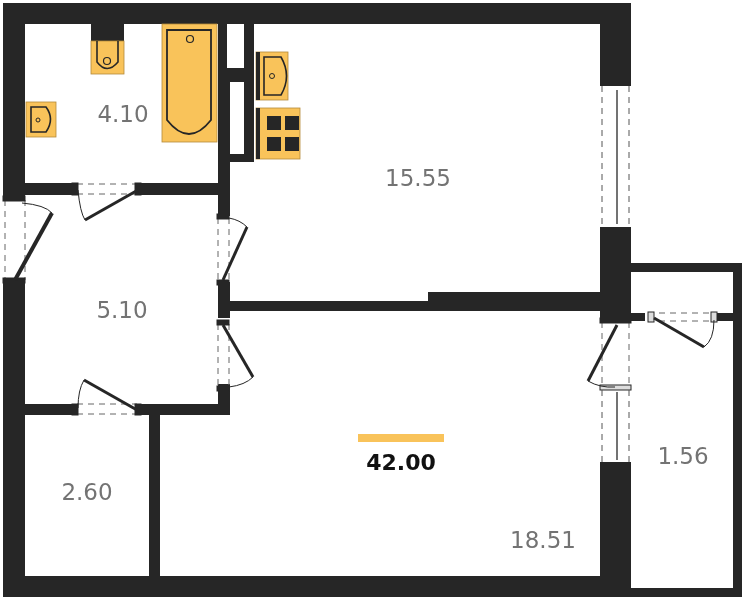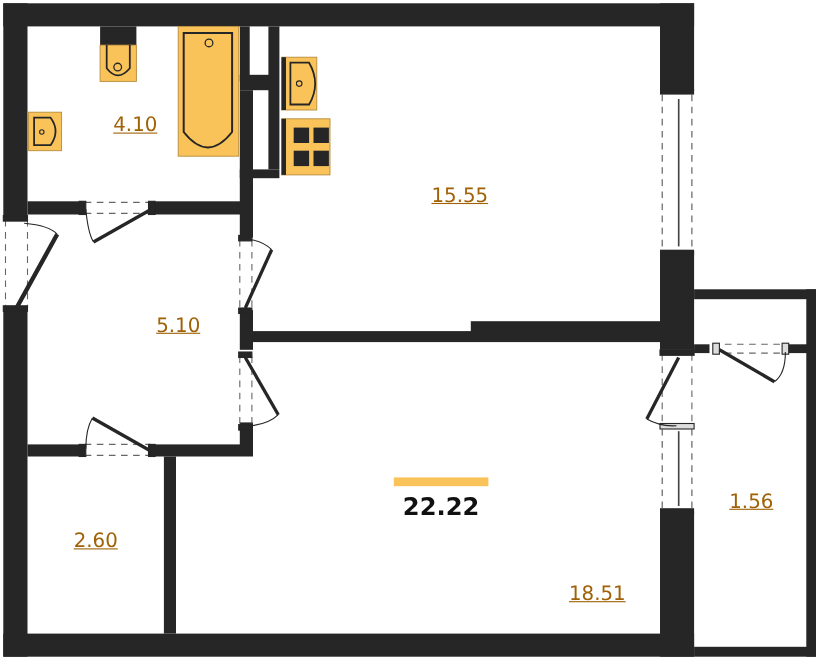--- a/index.html
+++ b/index.html
@@ -1,18 +1,18 @@
 <!DOCTYPE html>
 <html><head>
   <meta charset="utf-8">
   <style>
     html, body { margin: 0; padding: 0; background: #ffffff; }
     body { width: 742px; height: 600px; position: relative; overflow: hidden; font-family: "Liberation Sans", sans-serif; }
     #plan { position: absolute; left: 0; top: 0; width: 742px; height: 600px; }
-    .label { position: absolute; font-family: "DejaVu Sans", sans-serif; font-size: 18px; color: #a16207; transform: translate(-50%, -50%); white-space: nowrap; text-decoration: underline; }
+    .label { position: absolute; font-family: "DejaVu Sans", sans-serif; font-size: 23px; color: #737373; transform: translate(-50%, -50%); white-space: nowrap; }
     .total { position: absolute; font-family: "DejaVu Sans", sans-serif; font-weight: bold; font-size: 22px; color: #111; transform: translate(-50%, -50%); }
     .total-bar { position: absolute; background: #f9c35a; }
   </style>
 </head>
 <body>
 
 <div id="plan">
   <svg width="742" height="600" viewBox="0 0 742 600" xmlns="http://www.w3.org/2000/svg">
     <g fill="#262626">
 
@@ -146,19 +146,19 @@
       <rect x="267" y="116" width="14" height="14" fill="#262626"></rect>
       <rect x="285" y="116" width="14" height="14" fill="#262626"></rect>
       <rect x="267" y="137" width="14" height="14" fill="#262626"></rect>
       <rect x="285" y="137" width="14" height="14" fill="#262626"></rect>
     </g>
   </svg>
 </div>
 
 <div class="label" style="left:123px; top:114px;">4.10</div>
 <div class="label" style="left:418px; top:178px;">15.55</div>
-<div class="label" style="left:122px; top:296px;margin-left:40px;">5.10</div>
+<div class="label" style="left:122px; top:310px;">5.10</div>
 <div class="label" style="left:87px; top:492px;">2.60</div>
 <div class="label" style="left:543px; top:540px;">18.51</div>
 <div class="label" style="left:683px; top:456px;">1.56</div>
 
 <div class="total-bar" style="left:358px; top:434px; width:86px; height:8px;"></div>
-<div class="total" style="left:401px; top:462px;">22.22</div>
+<div class="total" style="left:401px; top:462px;">42.00</div>
 
 </body></html>

